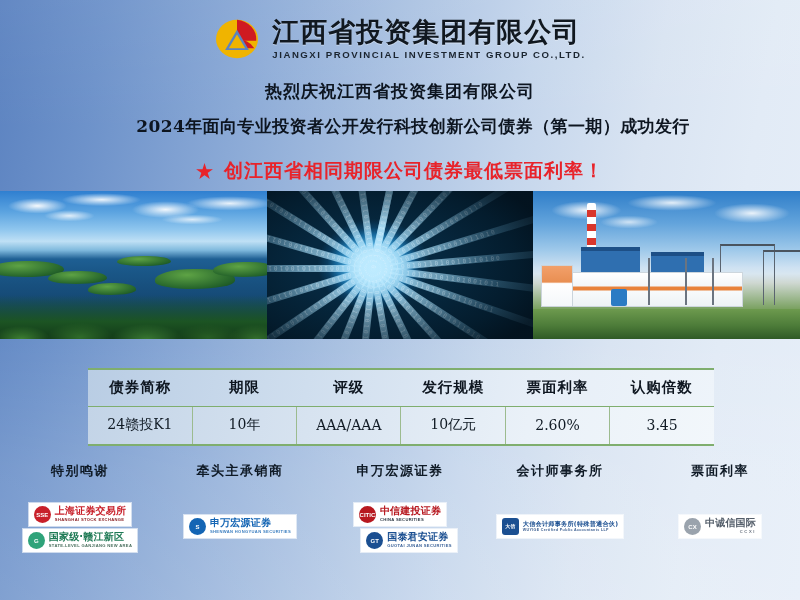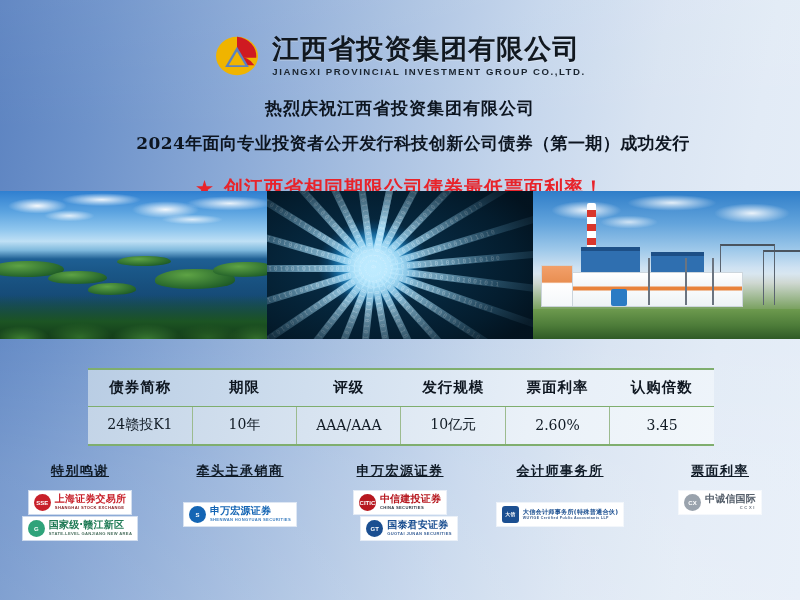--- a/index.html
+++ b/index.html
@@ -43,21 +43,21 @@
 
   
   .header {
     position: relative;
     z-index: 3;
     height: 66px;
     display: flex;
     align-items: center;
     justify-content: center;
     gap: 12px;
-    padding-top: 23px;
+    padding-top: 6px;
   }
   .logo-mark {
     width: 46px;
     height: 42px;
     flex: 0 0 auto;
   }
   .logo-text-block {
     display: flex;
     flex-direction: column;
     justify-content: center;
@@ -330,22 +330,21 @@
     flex-direction: column;
     align-items: center;
   }
   .partner-title {
     font-family: "DejaVu Serif", "Liberation Serif", serif;
     font-size: 13px;
     font-weight: bold;
     color: #0f1a26;
     letter-spacing: 1.5px;
     white-space: nowrap;
-    margin-bottom: 11px;
-    text-decoration: underline;
+    margin-bottom: 23px;
   }
   .logo-stack {
     display: flex;
     flex-direction: column;
     align-items: center;
     gap: 3px;
   }
   .logo-card {
     background: #ffffff;
     display: flex;
@@ -564,21 +563,21 @@
             <span class="lc-cn" style="color:#1b4f91;display:block;font-size:6.2px">大信会计师事务所(特殊普通合伙)</span>
             <span class="lc-en" style="color:#3a5d8f;display:block;font-size:3.6px">WUYIGE Certified Public Accountants LLP</span>
           </span>
         </div>
       </div>
     </div>
 
     <div class="partner-col">
       <div class="partner-title">票面利率</div>
       <div class="logo-stack">
-        <div class="logo-card" style="">
+        <div class="logo-card" style="margin-top:12px">
           <span class="lc-badge" style="background:#9aa3ad">CX</span>
           <span class="lc-text">
             <span class="lc-cn" style="color:#555f6b;display:block">中诚信国际</span>
             <span class="lc-en" style="color:#6b7480;display:block;letter-spacing:1.6px;text-align:right">CCXI</span>
           </span>
         </div>
       </div>
     </div>
 
   </div>

